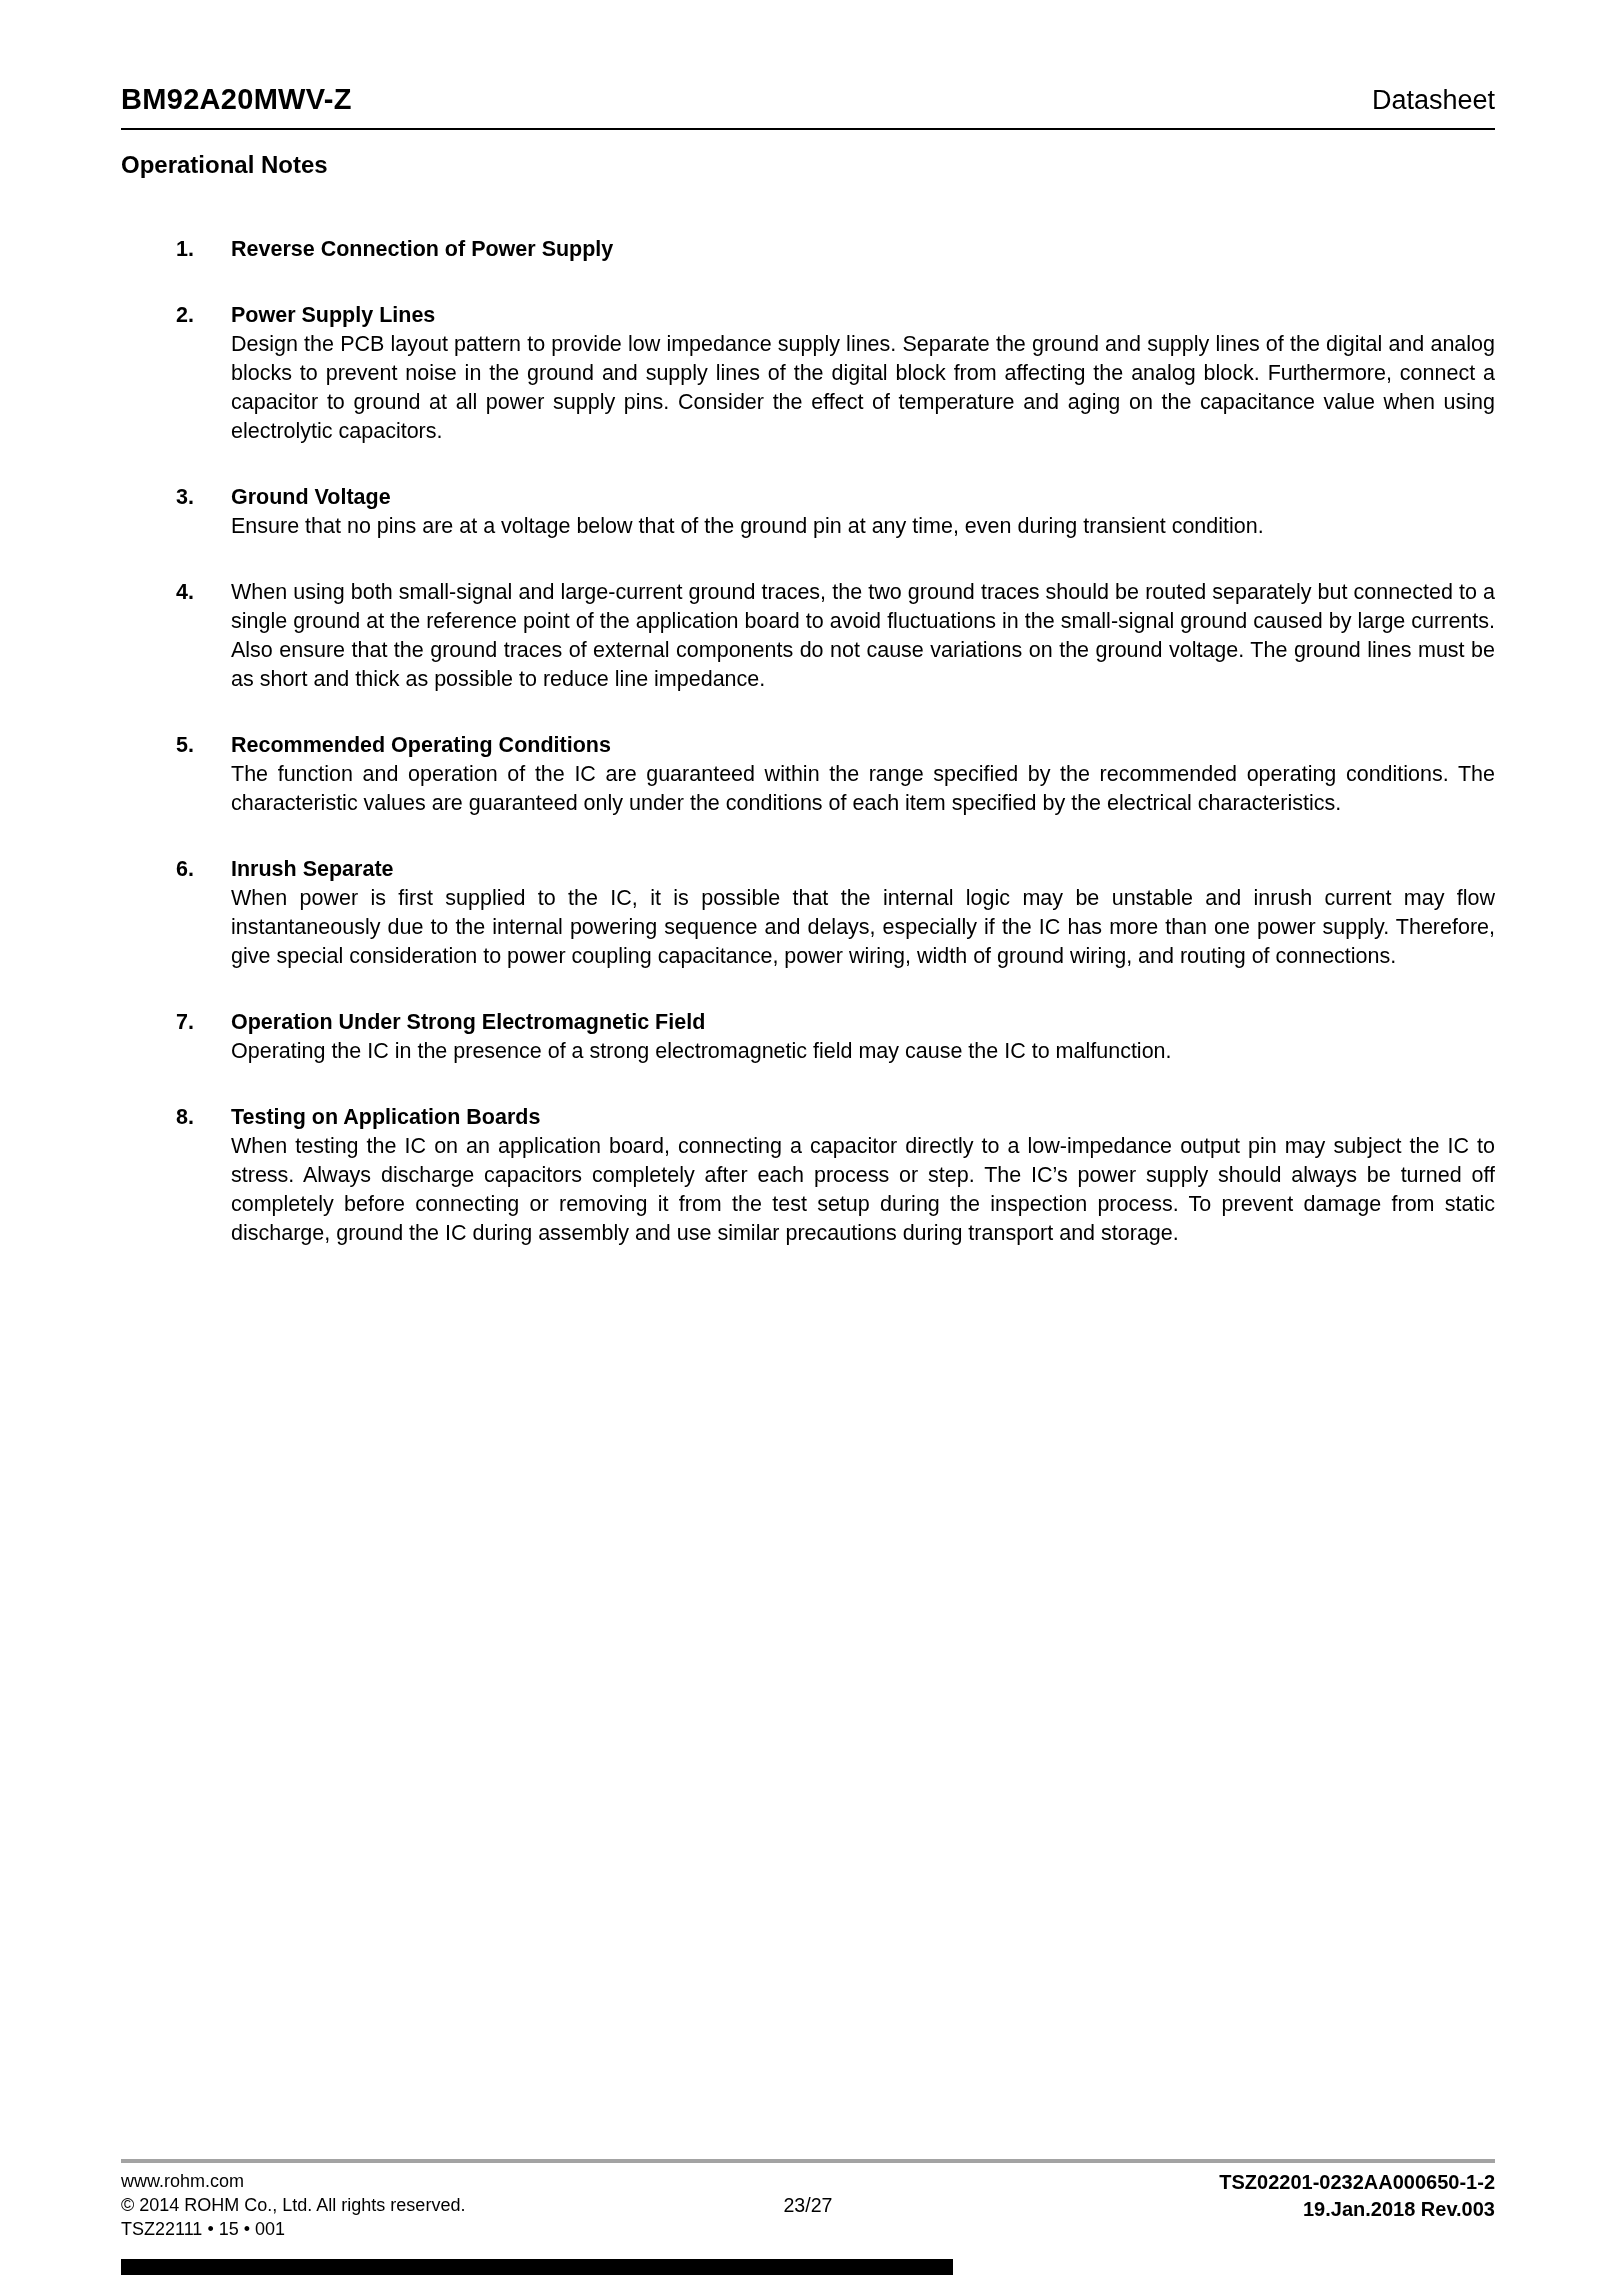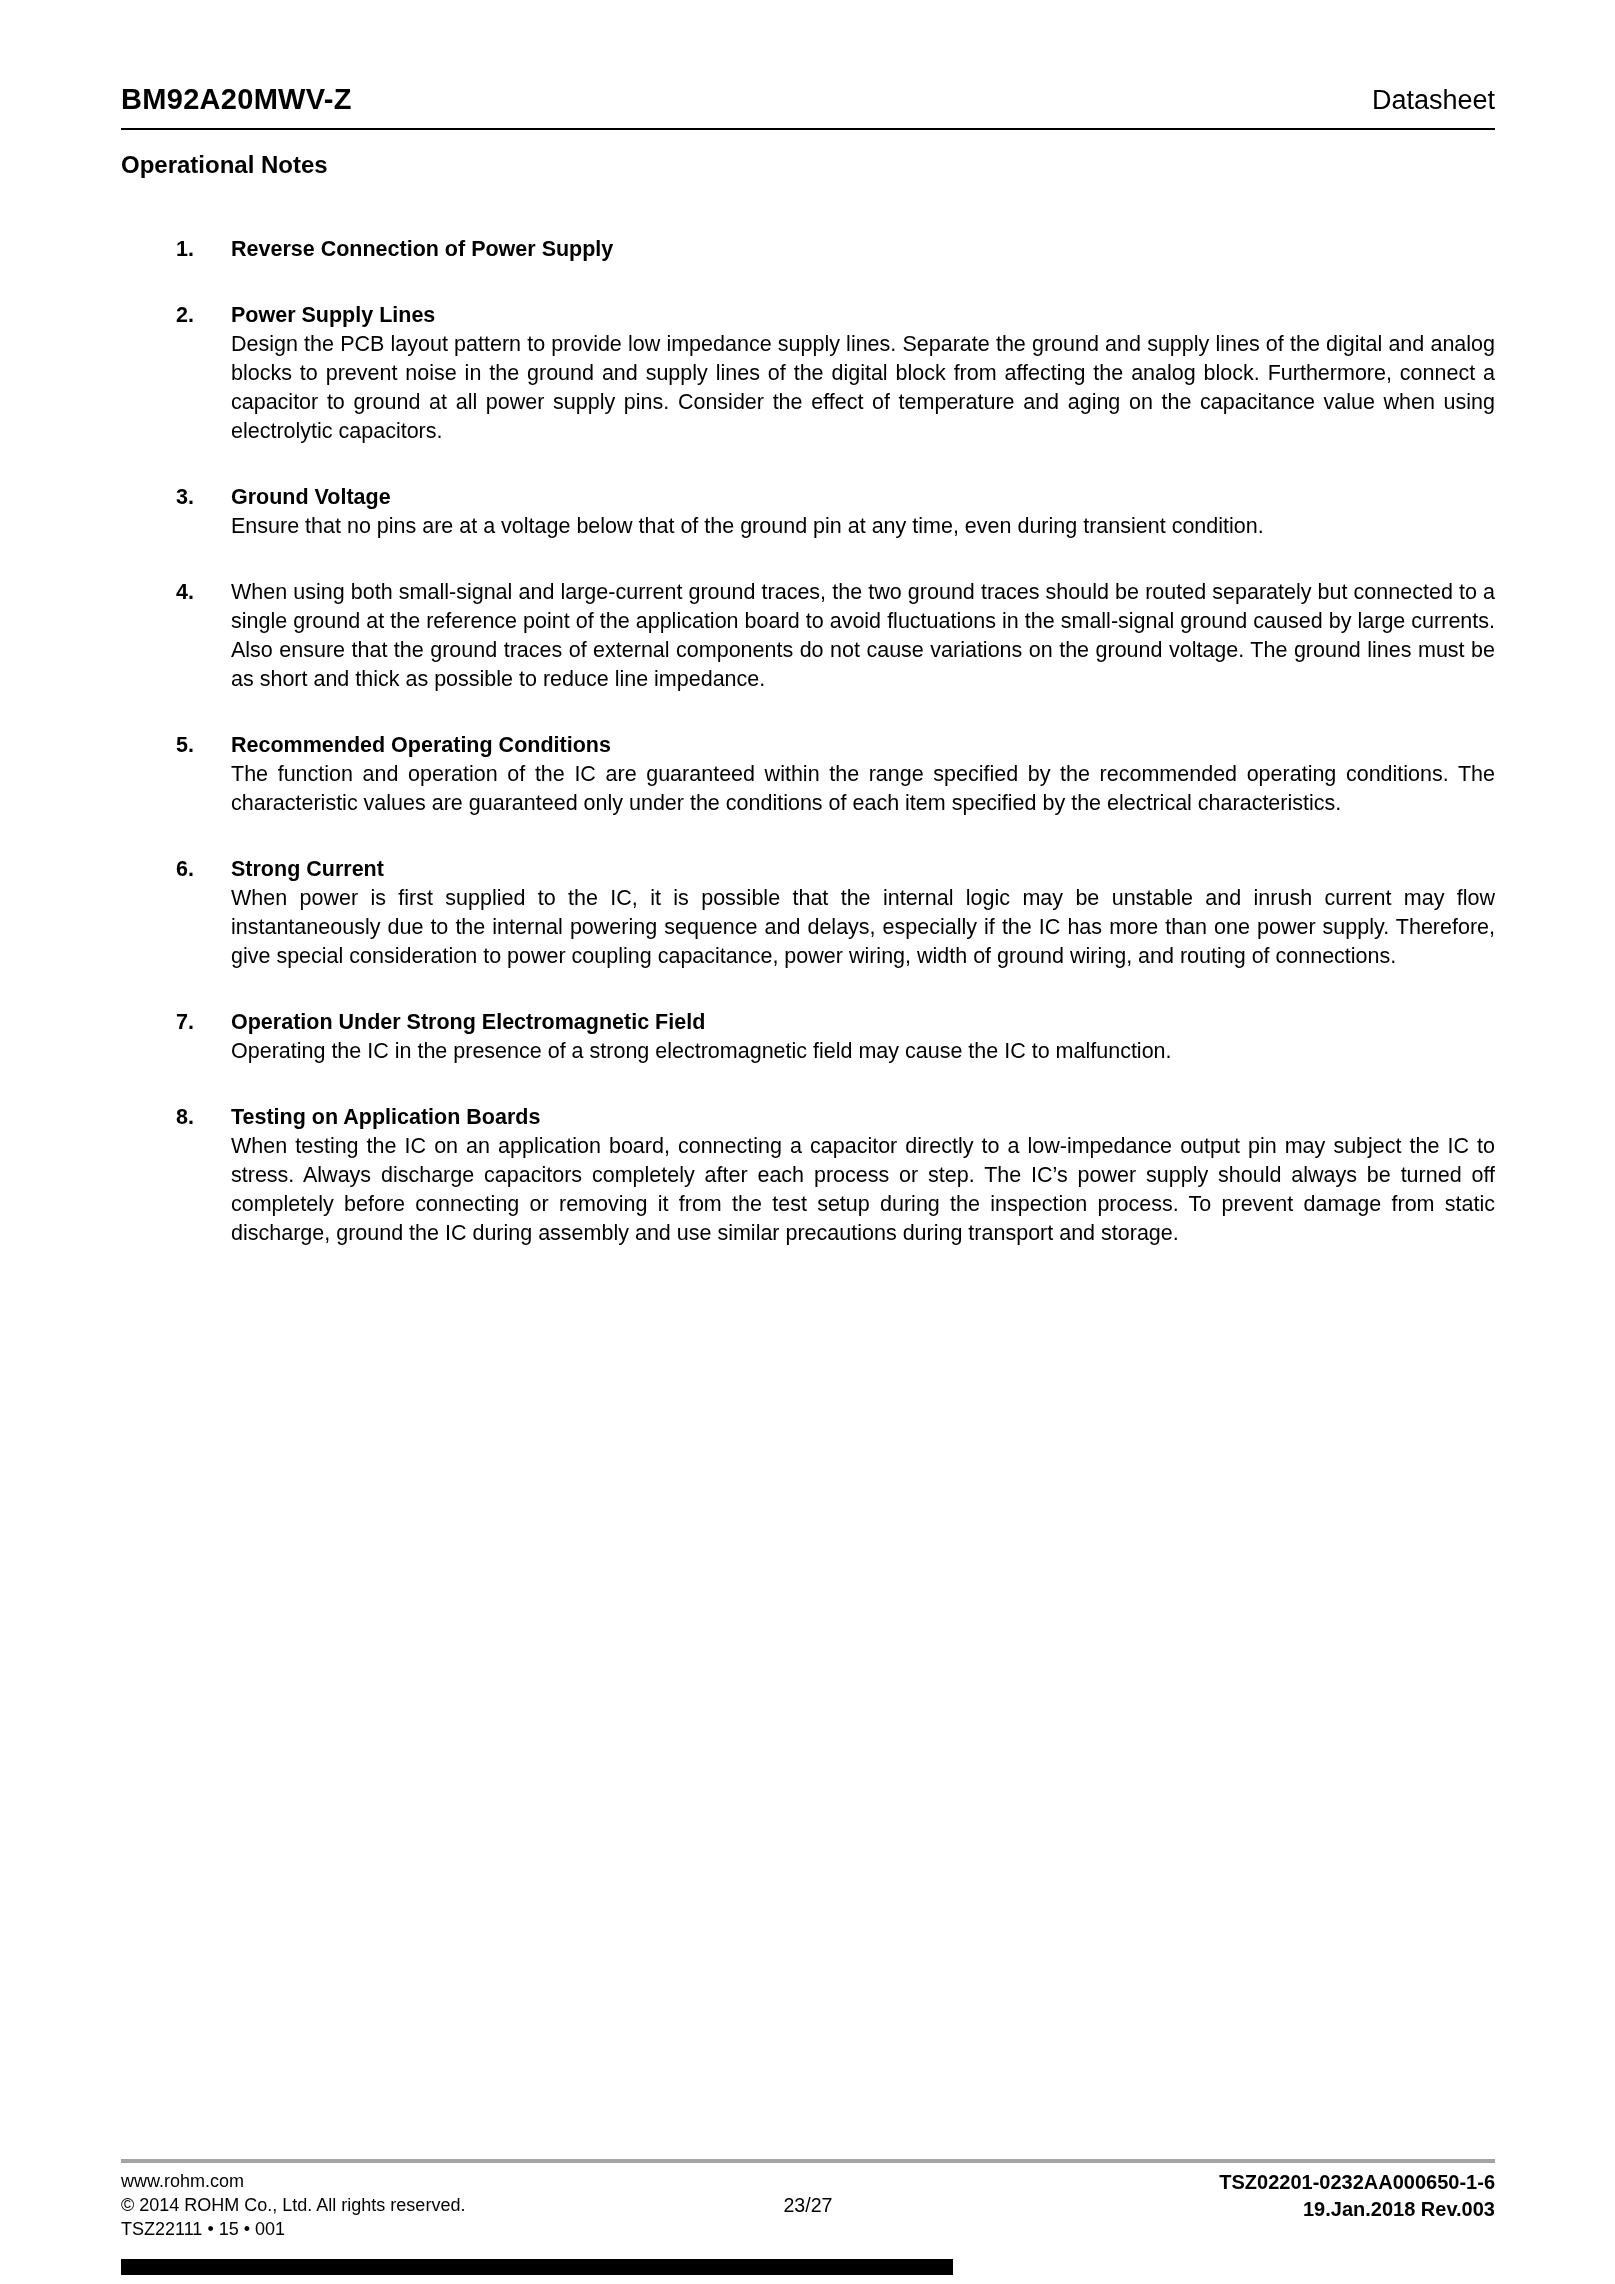--- a/index.html
+++ b/index.html
@@ -163,21 +163,21 @@
         <div class="note-num">5.</div>
         <div class="note-main">
           <div class="note-title">Recommended Operating Conditions</div>
           <div class="note-body">The function and operation of the IC are guaranteed within the range specified by the recommended operating conditions. The characteristic values are guaranteed only under the conditions of each item specified by the electrical characteristics.</div>
         </div>
       </div>
 
       <div class="note">
         <div class="note-num">6.</div>
         <div class="note-main">
-          <div class="note-title">Strong Current</div>
+          <div class="note-title">Inrush Separate</div>
           <div class="note-body">When power is first supplied to the IC, it is possible that the internal logic may be unstable and inrush current may flow instantaneously due to the internal powering sequence and delays, especially if the IC has more than one power supply. Therefore, give special consideration to power coupling capacitance, power wiring, width of ground wiring, and routing of connections.</div>
         </div>
       </div>
 
       <div class="note">
         <div class="note-num">7.</div>
         <div class="note-main">
           <div class="note-title">Operation Under Strong Electromagnetic Field</div>
           <div class="note-body">Operating the IC in the presence of a strong electromagnetic field may cause the IC to malfunction.</div>
         </div>
@@ -195,21 +195,21 @@
   </div>
 
   <div class="footer">
     <div class="footer-cols">
       <div class="footer-left">
         <div>www.rohm.com</div>
         <div>© 2014 ROHM Co., Ltd. All rights reserved.</div>
         <div>TSZ22111 • 15 • 001</div>
       </div>
       <div class="footer-right">
-        <div>TSZ02201-0232AA000650-1-6</div>
+        <div>TSZ02201-0232AA000650-1-2</div>
         <div>19.Jan.2018 Rev.003</div>
       </div>
     </div>
     <div class="footer-center">23/27</div>
   </div>
 
   <div class="black-bar"></div>
 
 </div>
 

